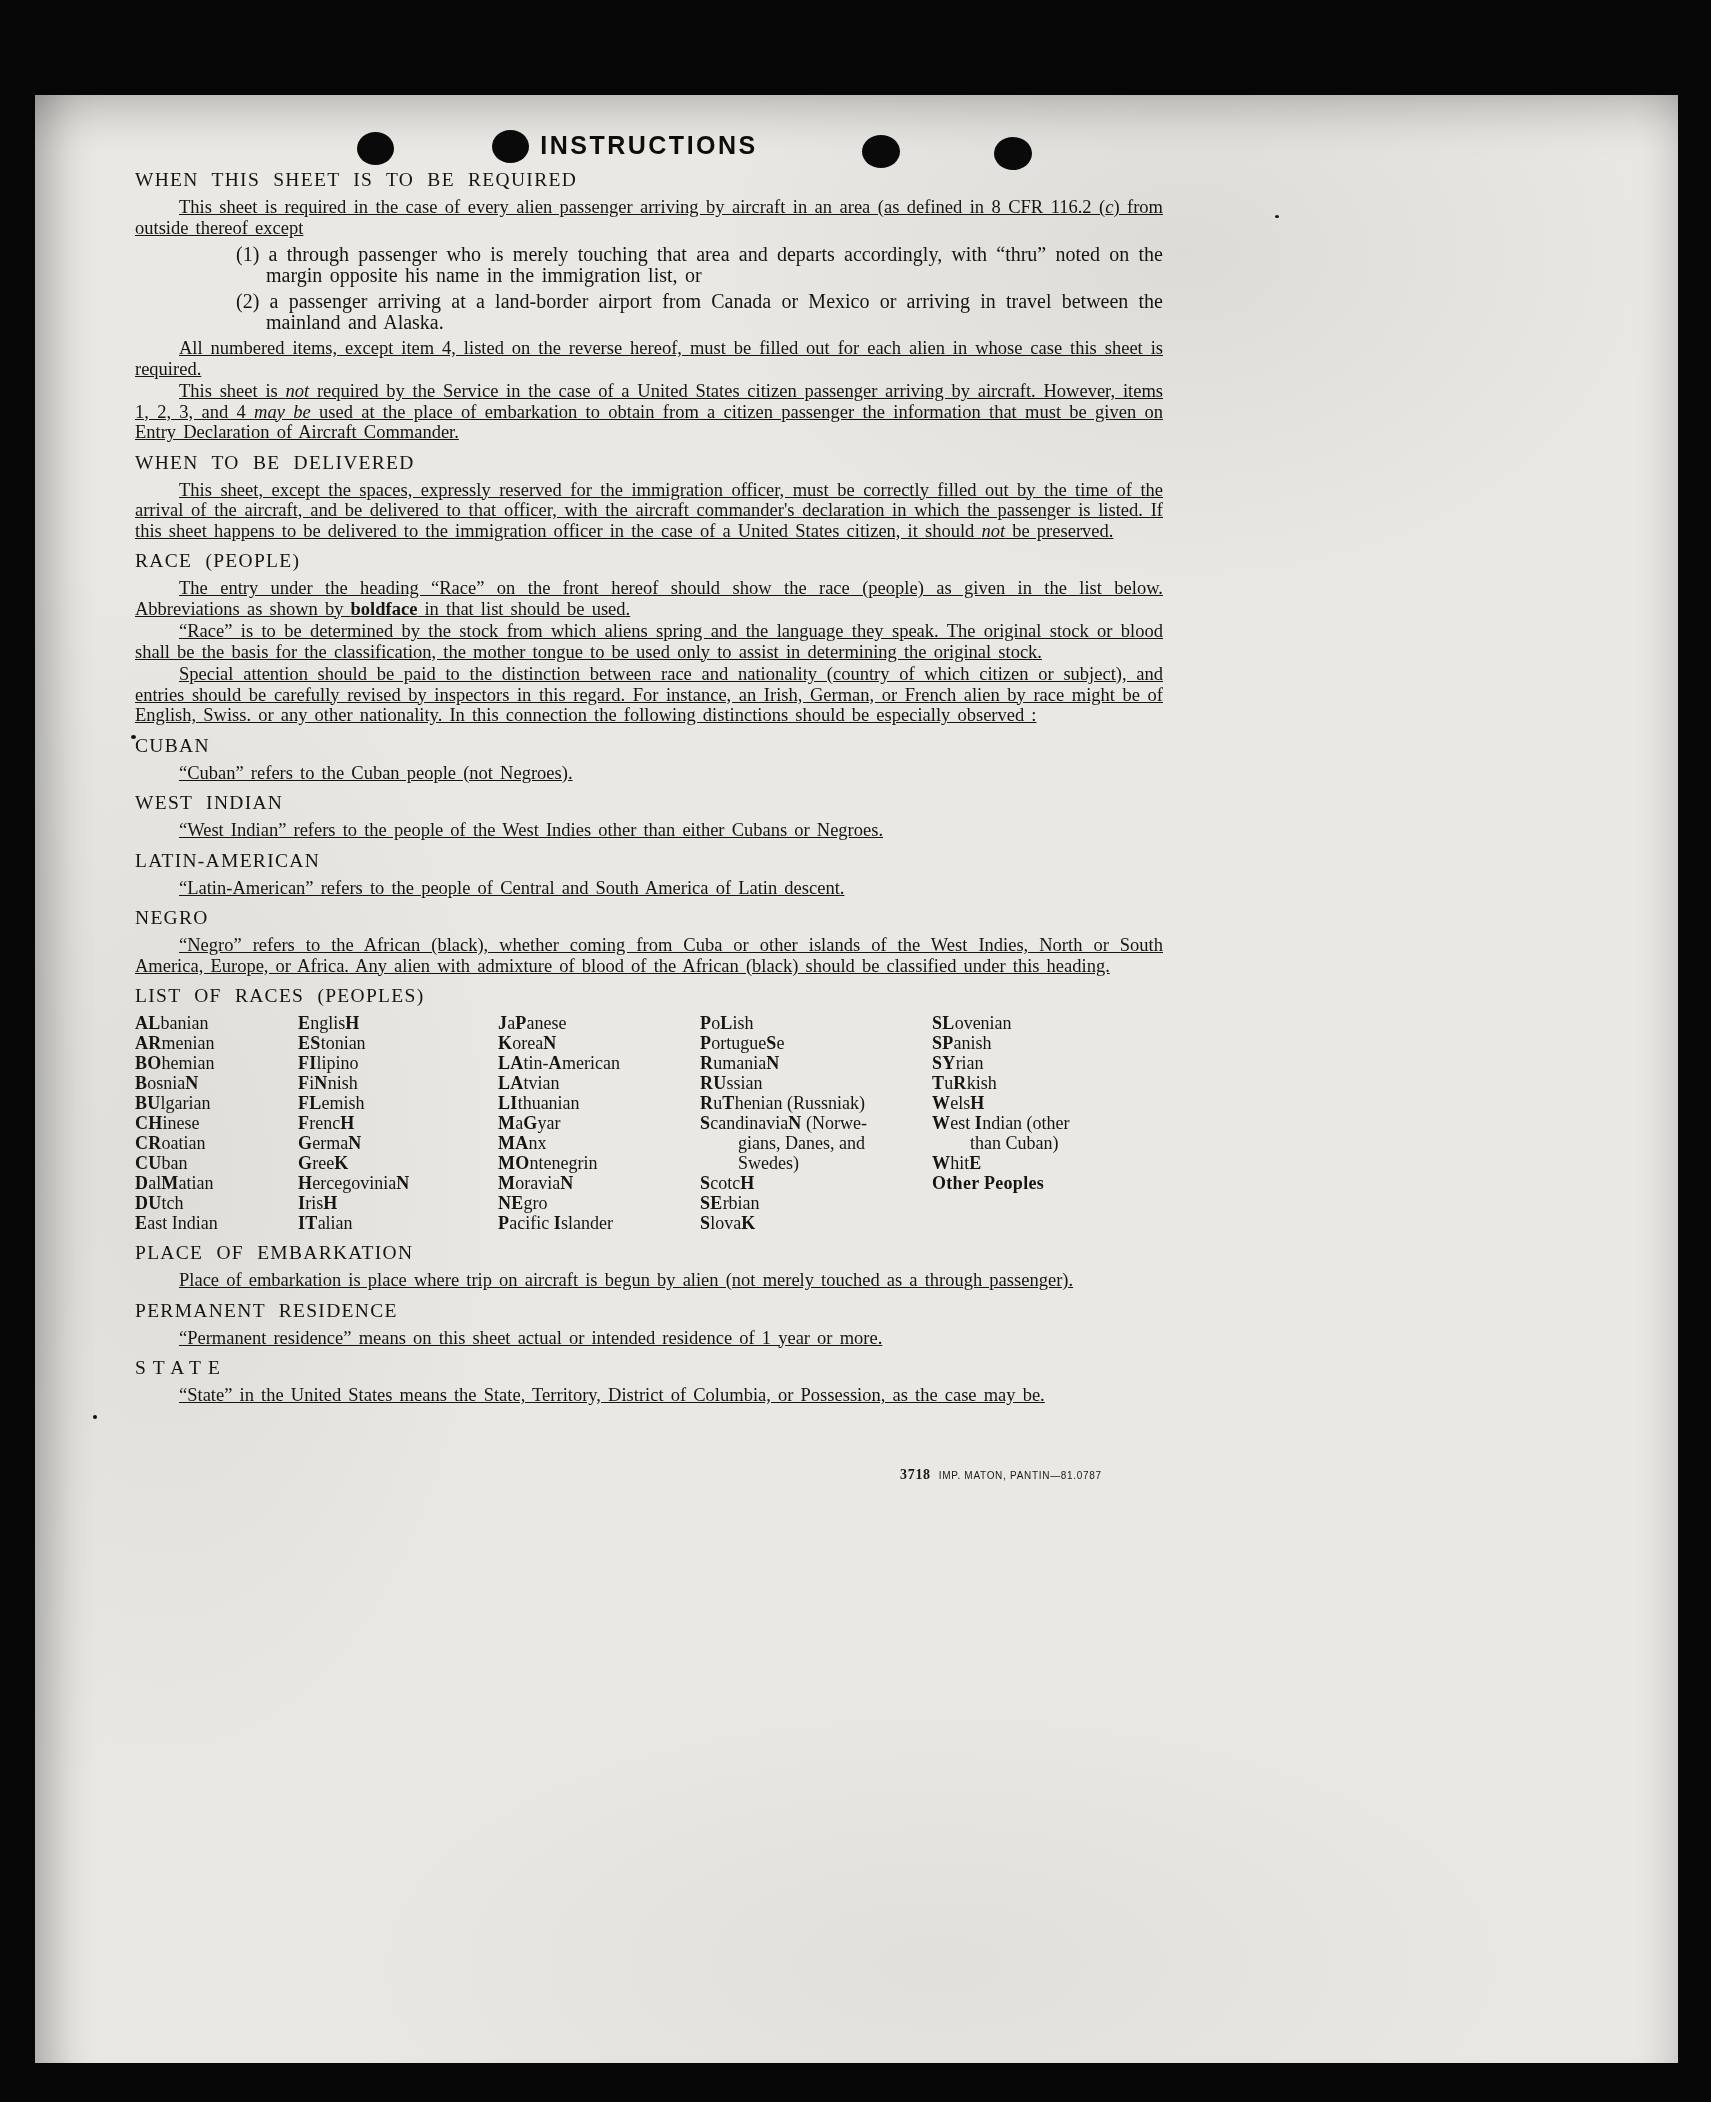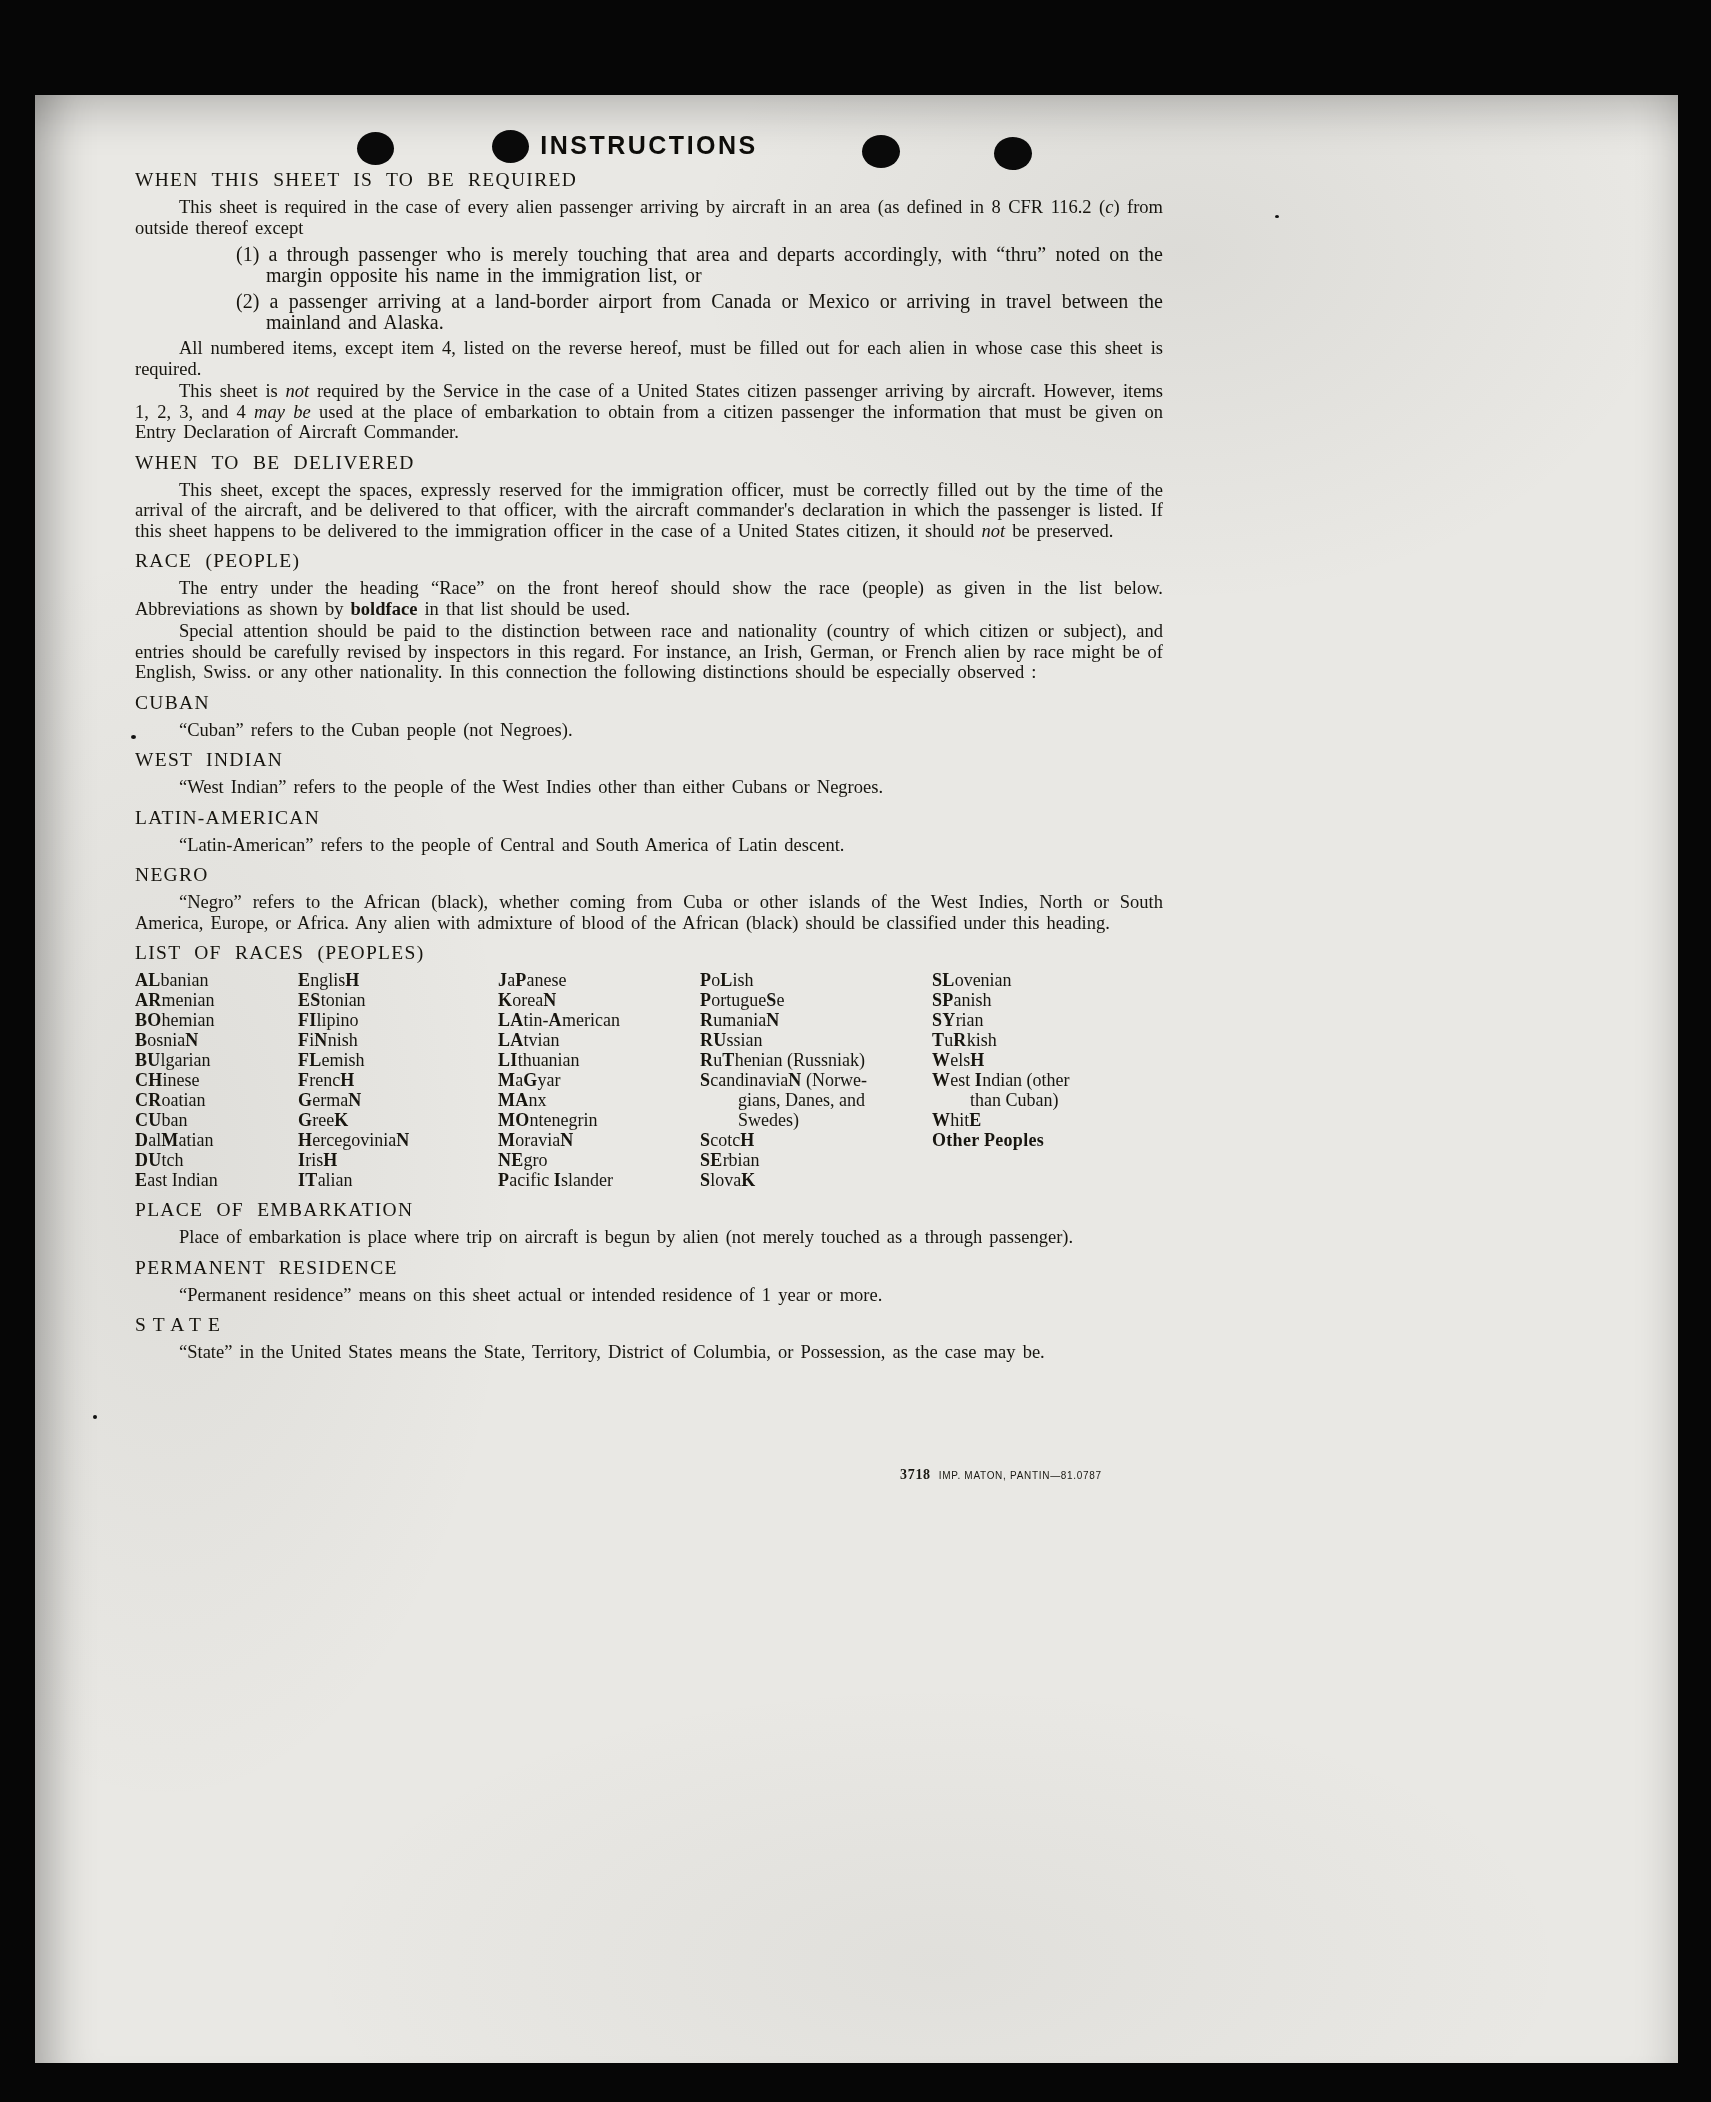--- a/index.html
+++ b/index.html
@@ -37,21 +37,21 @@
     color: #0e0d0a;
   }
   .h {
     font-weight: normal; font-size: 19.5px;
     letter-spacing: 1.3px; word-spacing: 7px;
     margin: 9px 0 6px;
   }
   .h.wide { letter-spacing: 7px; word-spacing: 12px; }
   .p {
     text-align: justify; font-size: 18.5px; line-height: 20.5px;
-    margin: 1px 0 2px; text-indent: 44px; word-spacing: 2.5px;
+    margin: 1px 0 2px; text-indent: 44px; word-spacing: 2.5px; text-decoration: underline;
   }
   .numbered {
     text-align: justify; font-size: 20px; line-height: 20.5px;
     margin: 6px 0; padding-left: 131px; text-indent: -30px;
     word-spacing: 2.5px;
   }
   .p b, .h b { font-weight: bold; }
 
   .races { display: flex; margin: 4px 0 2px; }
   .races .col { flex: 0 0 auto; }
@@ -100,20 +100,21 @@
     <p class="numbered">(1) a through passenger who is merely touching that area and departs accordingly, with “thru” noted on the margin opposite his name in the immigration list, or</p>
     <p class="numbered">(2) a passenger arriving at a land-border airport from Canada or Mexico or arriving in travel between the mainland and Alaska.</p>
     <p class="p">All numbered items, except item 4, listed on the reverse hereof, must be filled out for each alien in whose case this sheet is required.</p>
     <p class="p">This sheet is <i>not</i> required by the Service in the case of a United States citizen passenger arriving by aircraft. However, items 1, 2, 3, and 4 <i>may be</i> used at the place of embarkation to obtain from a citizen passenger the information that must be given on Entry Declaration of Aircraft Commander.</p>
 
     <div class="h">WHEN TO BE DELIVERED</div>
     <p class="p">This sheet, except the spaces, expressly reserved for the immigration officer, must be correctly filled out by the time of the arrival of the aircraft, and be delivered to that officer, with the aircraft commander's declaration in which the passenger is listed. If this sheet happens to be delivered to the immigration officer in the case of a United States citizen, it should <i>not</i> be preserved.</p>
 
     <div class="h">RACE  (PEOPLE)</div>
     <p class="p">The entry under the heading “Race” on the front hereof should show the race (people) as given in the list below. Abbreviations as shown by <b>boldface</b> in that list should be used.</p>
+    <p class="p">“Race” is to be determined by the stock from which aliens spring and the language they speak. The original stock or blood shall be the basis for the classification, the mother tongue to be used only to assist in determining the original stock.</p>
     <p class="p">Special attention should be paid to the distinction between race and nationality (country of which citizen or subject), and entries should be carefully revised by inspectors in this regard. For instance, an Irish, German, or French alien by race might be of English, Swiss. or any other nationality. In this connection the following distinctions should be especially observed :</p>
 
     <div class="h">CUBAN</div>
     <p class="p">“Cuban” refers to the Cuban people (not Negroes).</p>
 
     <div class="h">WEST  INDIAN</div>
     <p class="p">“West Indian” refers to the people of the West Indies other than either Cubans or Negroes.</p>
 
     <div class="h">LATIN-AMERICAN</div>
     <p class="p">“Latin-American” refers to the people of Central and South America of Latin descent.</p>

